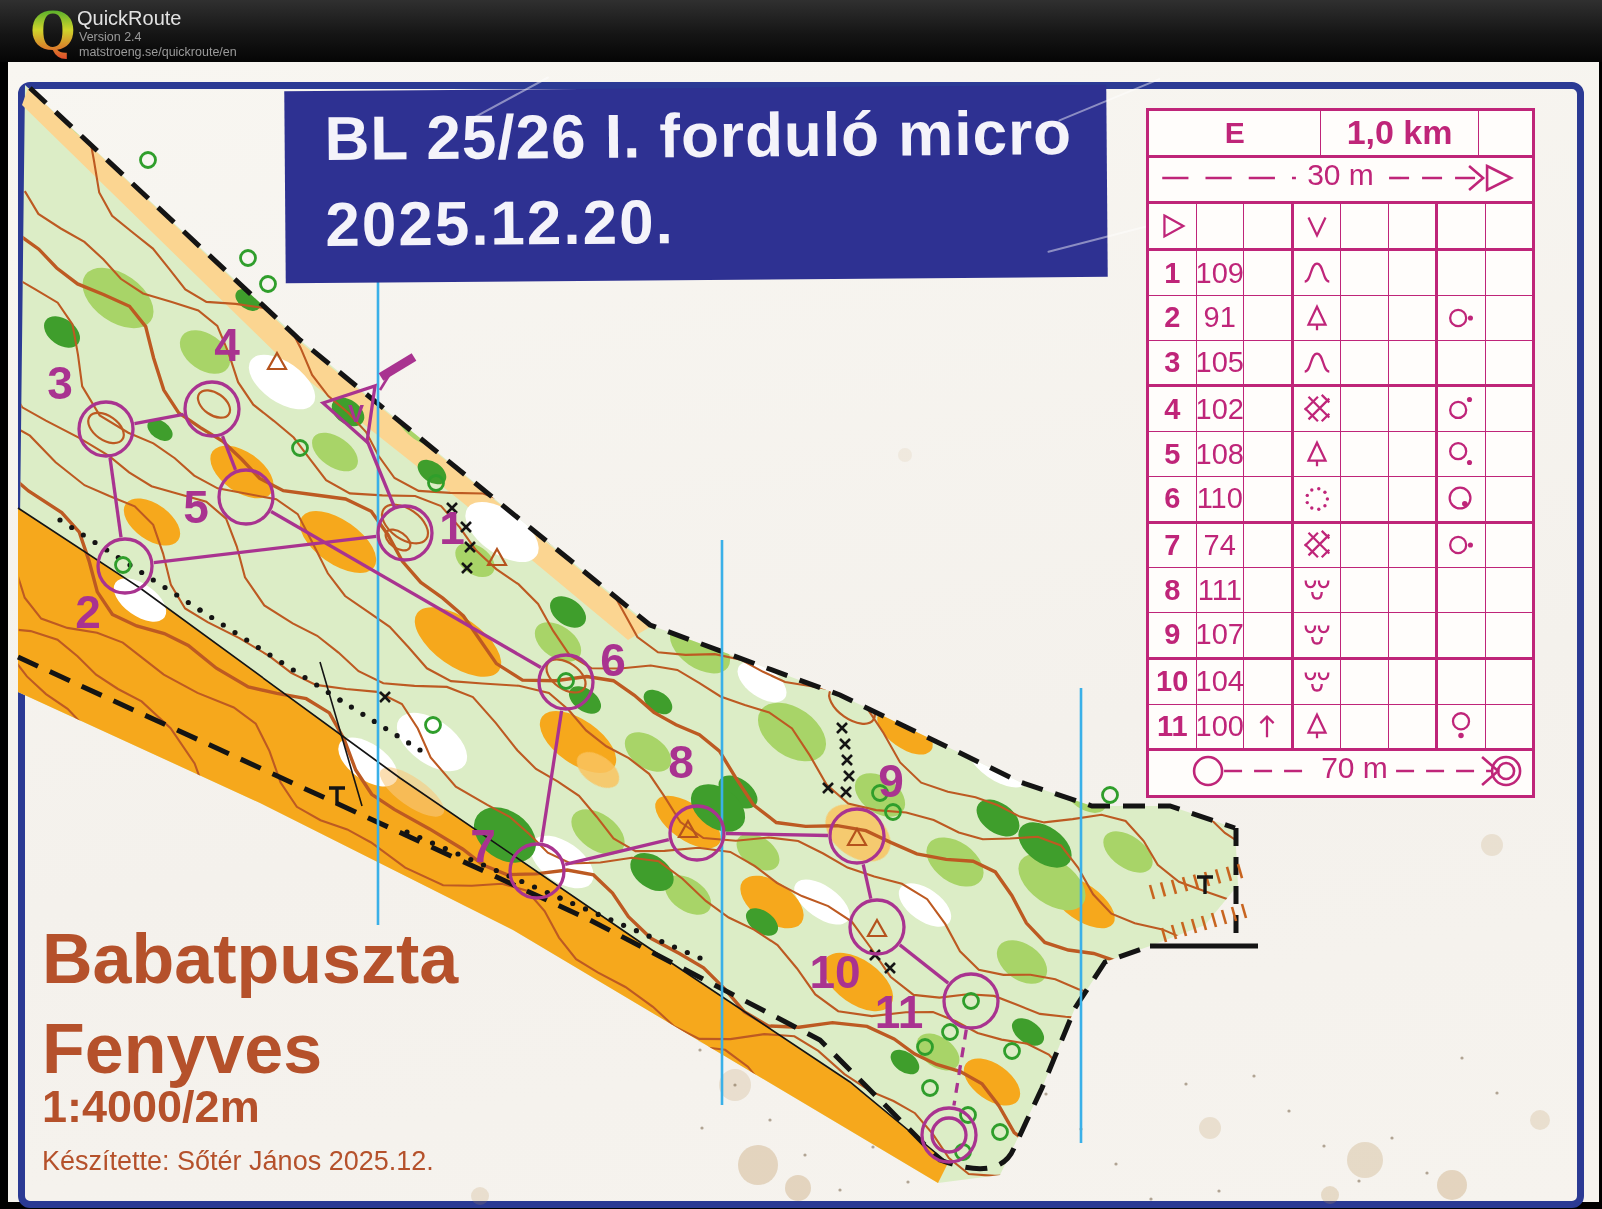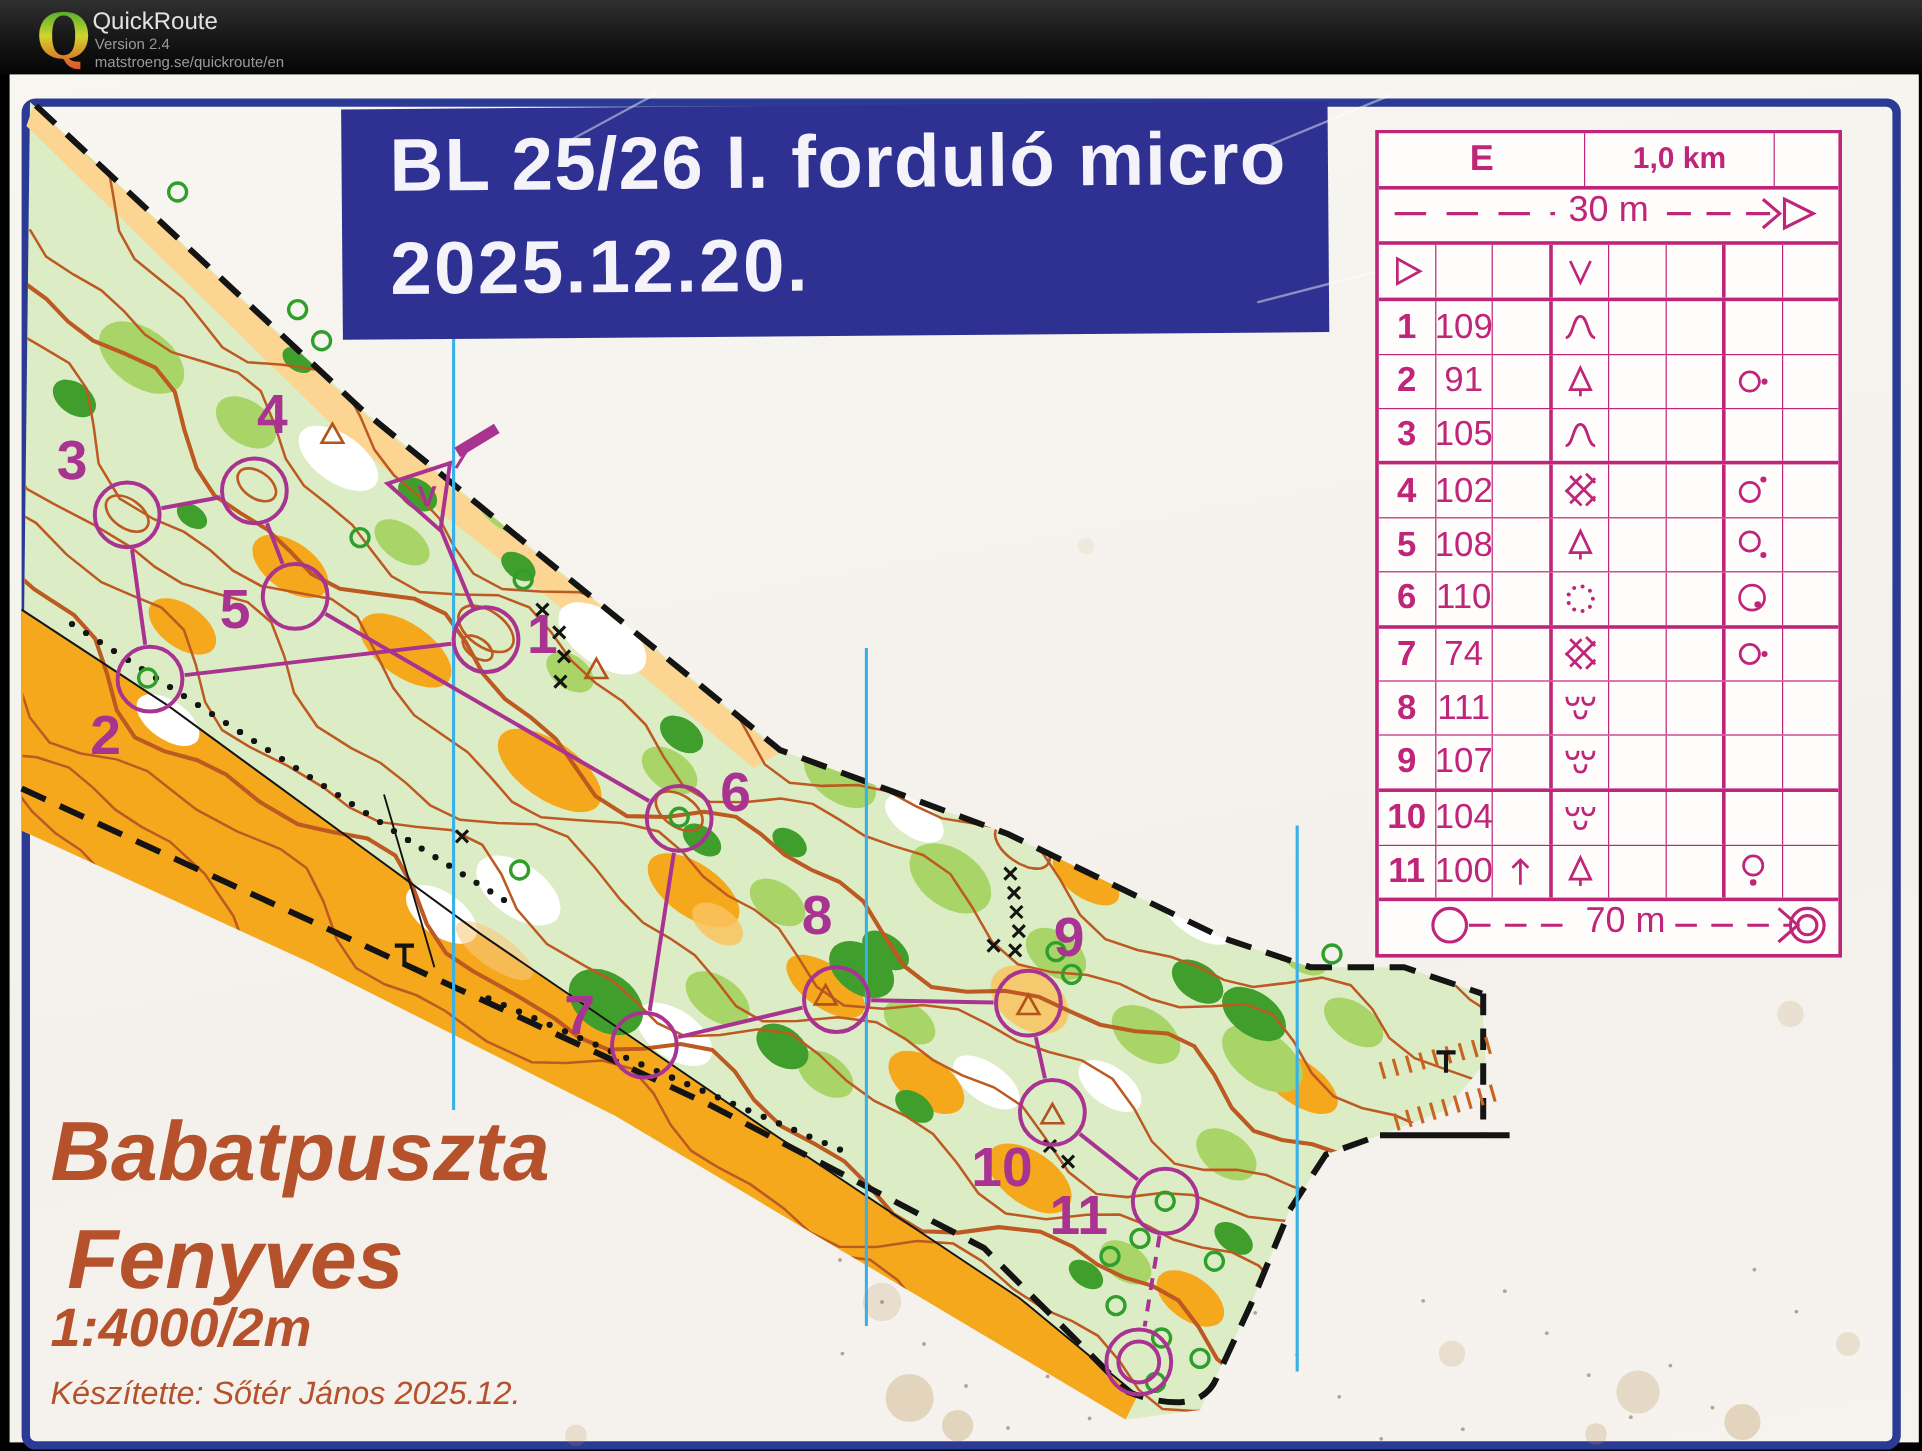--- a/index.html
+++ b/index.html
@@ -20,38 +20,38 @@
   #frame{position:absolute;left:10px;top:20px;width:1552px;height:1112px;
          border:7px solid #2b3a94;border-radius:12px;}
   #mapsvg{position:absolute;left:-8px;top:-62px;width:1602px;height:1209px;}
   
   #banner{position:absolute;left:277px;top:26px;width:822px;height:192px;background:#2e3192;
           transform:rotate(-0.45deg);color:#f4f3fa;}
   #banner .l1{position:absolute;left:40px;top:12px;font-size:62px;font-weight:bold;letter-spacing:1px;}
   #banner .l2{position:absolute;left:40px;top:98px;font-size:62px;font-weight:bold;letter-spacing:2px;}
   .scratch{position:absolute;background:rgba(255,255,255,.45);border-radius:2px;}
   
-  .mtitle{position:absolute;color:#b5512b;font-weight:bold;line-height:1;font-style:italic;}
+  .mtitle{position:absolute;color:#b5512b;font-weight:bold;line-height:1;}
   #mt1{left:34px;top:862px;font-size:70px;}
-  #mt2{left:48px;top:952px;font-size:70px;}
+  #mt2{left:34px;top:952px;font-size:70px;}
   #mt3{left:34px;top:1022px;font-size:45px;}
   #mt4{left:34px;top:1086px;font-size:27px;font-weight:normal;color:#b5512b;text-align:center;}
   
   #card{position:absolute;left:1138px;top:46px;width:383px;height:684px;background:rgba(255,253,251,.96);
         border:3.5px solid #bf2579;display:flex;flex-direction:column;color:#bf2579;}
   .crow{flex:1;display:flex;border-bottom:1.6px solid #bf2579;min-height:0;}
   .crow:last-child{border-bottom:none;margin-left:28px;}
   .crow.thick{border-bottom-width:3.2px;}
   .ccell{flex:1;border-right:1.6px solid #bf2579;display:flex;align-items:center;justify-content:center;
          font-size:29px;min-width:0;}
   .ccell:last-child{border-right:none;}
   .ccell.tr{border-right-width:3.2px;}
   .ccell.num{font-weight:bold;}
   .hcellA{flex:4.5;border-right:1.8px solid #bf2579;display:flex;align-items:center;justify-content:center;font-size:30px;font-weight:bold;}
-  .hcellB{flex:4.1;border-right:1.8px solid #bf2579;display:flex;align-items:center;justify-content:center;font-size:25px;font-weight:bold;}
+  .hcellB{flex:4.1;border-right:1.8px solid #bf2579;display:flex;align-items:center;justify-content:center;font-size:34px;font-weight:bold;}
   .hcellC{flex:1.4;}
   .distrow{flex:1;display:flex;align-items:flex-start;justify-content:center;gap:6px;padding:0 8px;}
   .distrow .dtxt{font-size:30px;white-space:nowrap;}
   .dsvg{flex:1;height:40px;}
 </style>
 </head>
 <body>
 <div id="stage">
 
   <div id="appbar">

